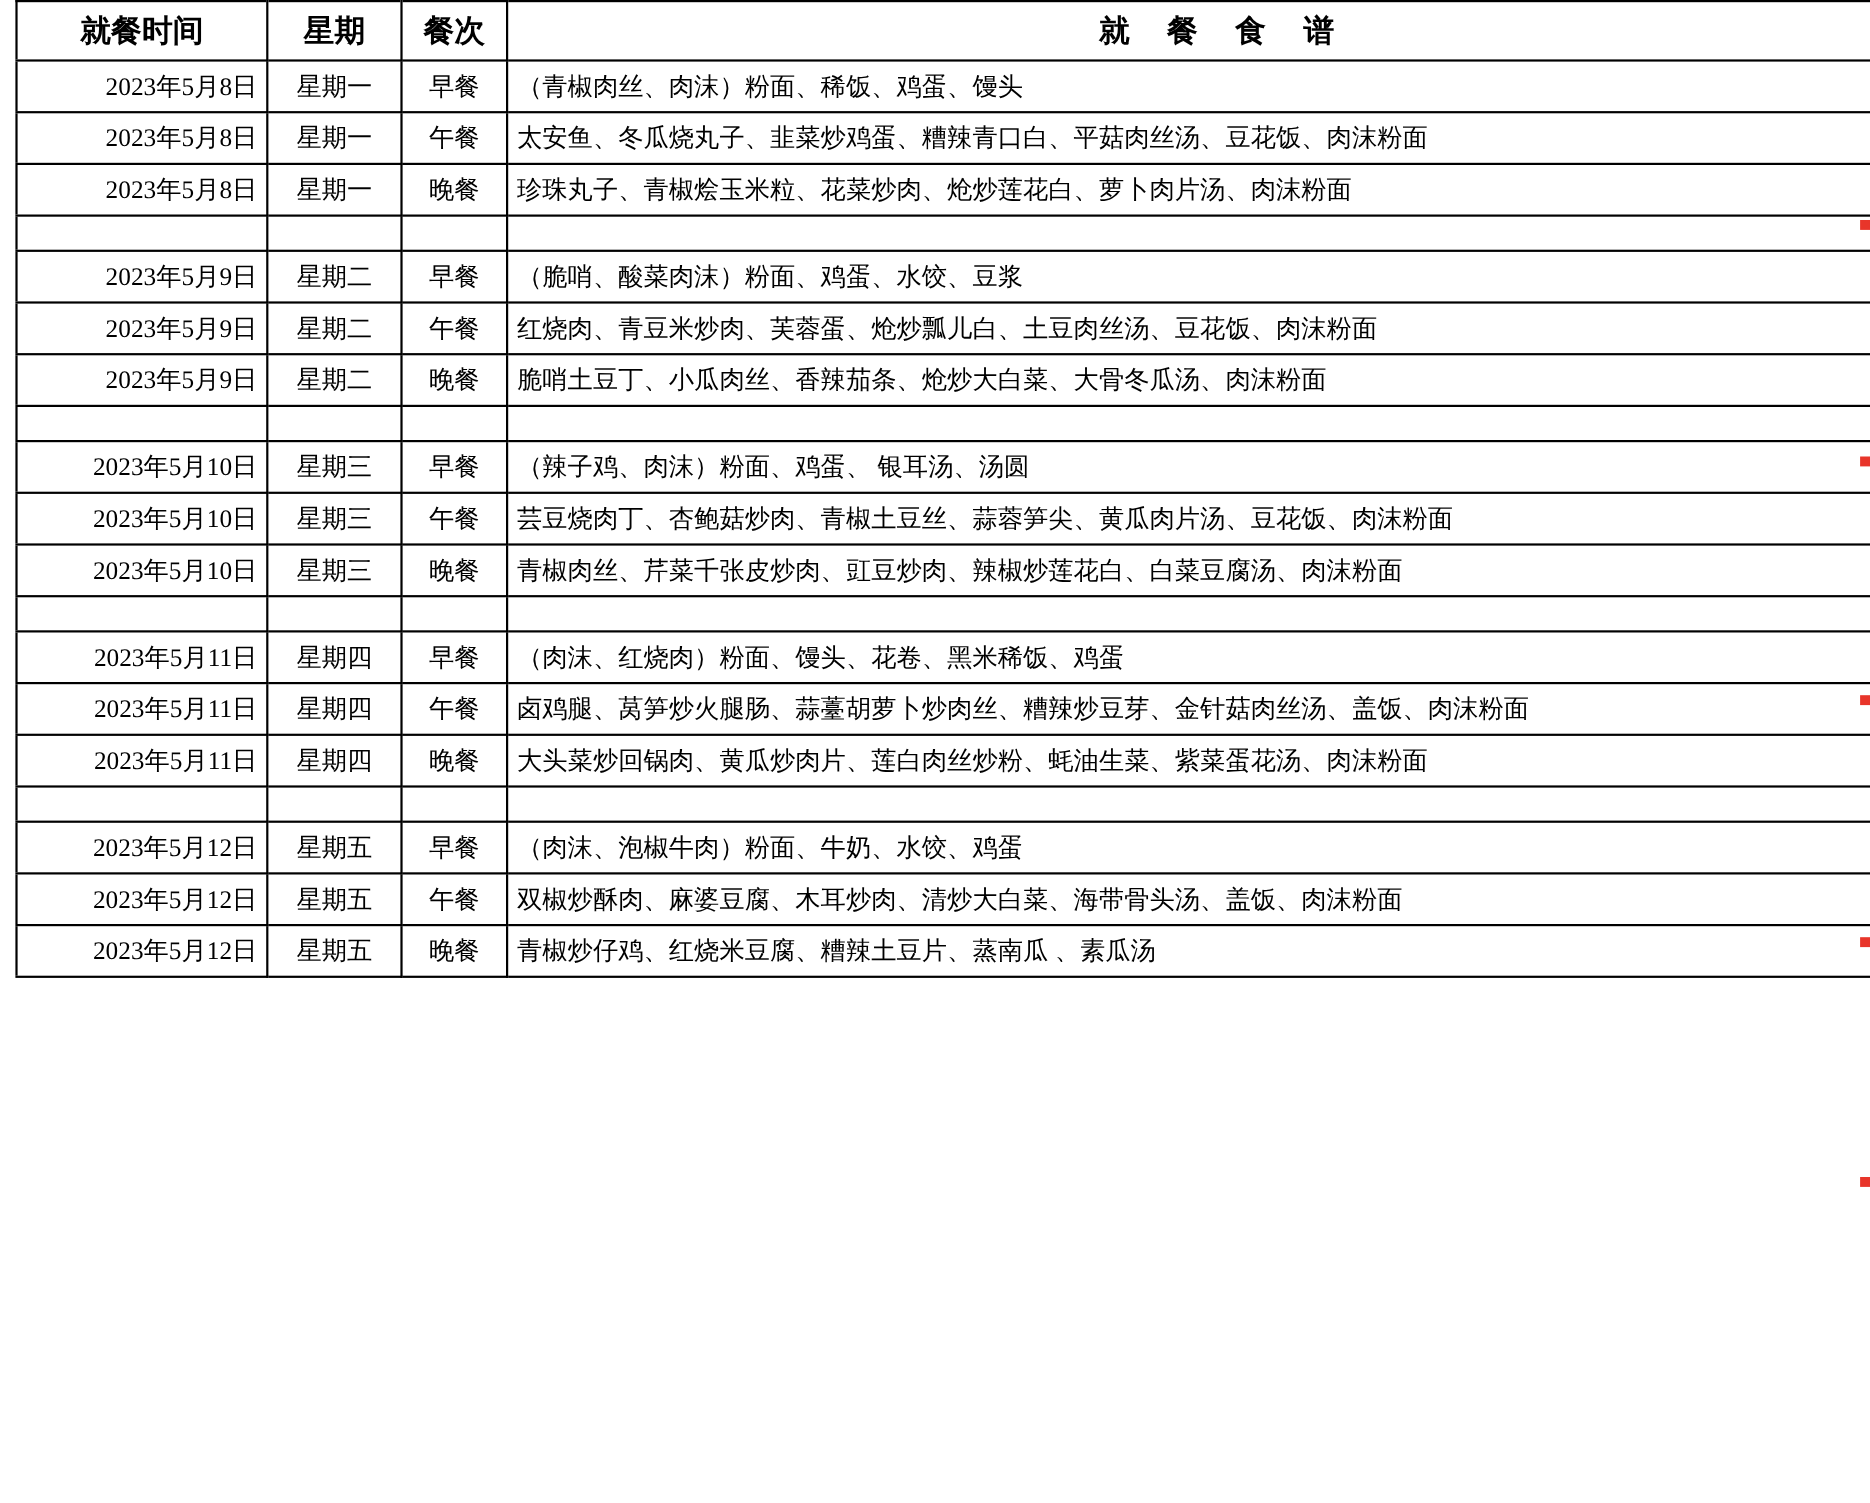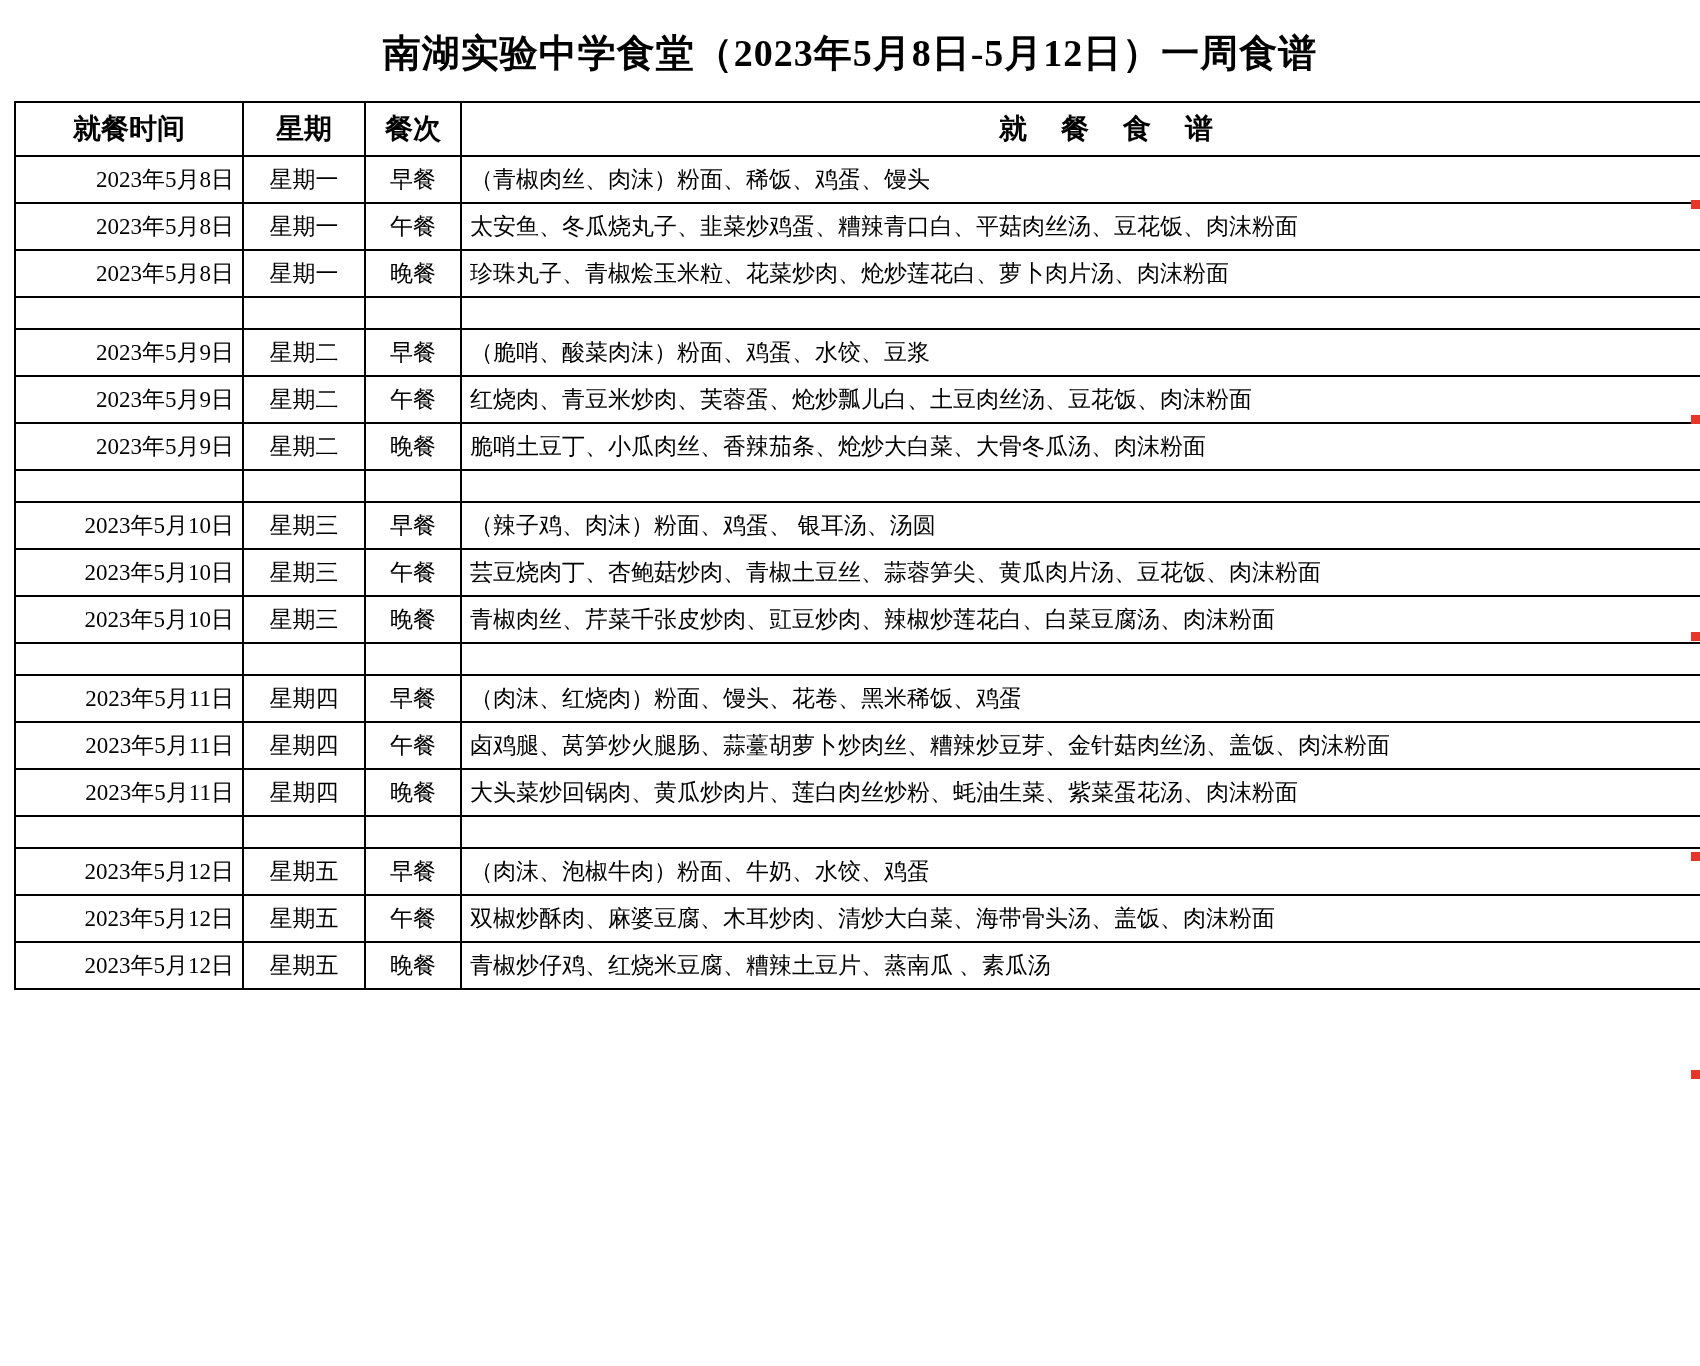--- a/index.html
+++ b/index.html
@@ -74,21 +74,20 @@
     height: 9px;
     background: #e8352a;
     right: 0px;
   }
 </style>
 </head>
 <body>
 
 <div class="page">
 
-  <div class="title">南湖实验中学食堂（2023年5月8日-5月12日）一周食谱</div>
 
   <table class="menu">
     <thead>
       <tr>
         <th class="col-time">就餐时间</th>
         <th class="col-day">星期</th>
         <th class="col-meal">餐次</th>
         <th class="col-menu">就餐食谱</th>
       </tr>
     </thead>

